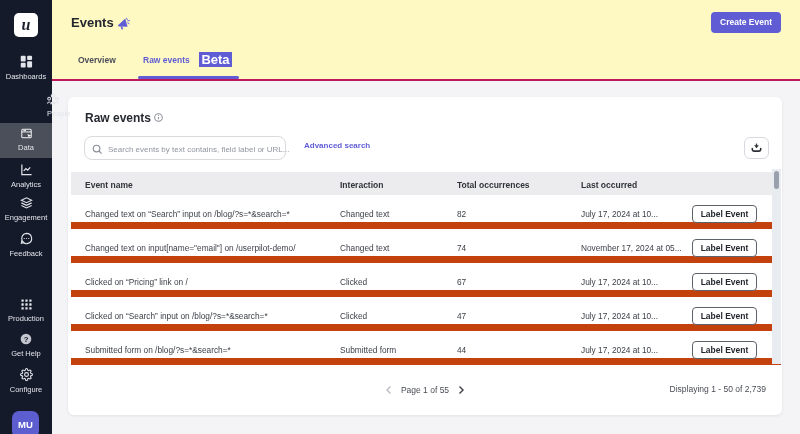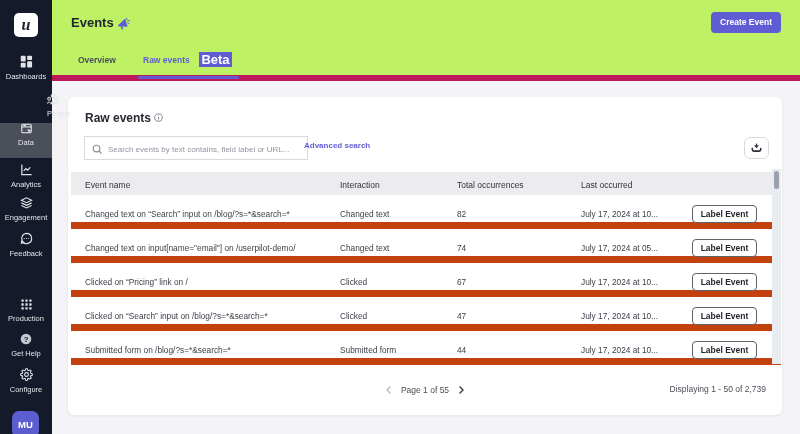--- a/index.html
+++ b/index.html
@@ -9,46 +9,46 @@
 .sidebar { position:absolute; left:0; top:0; width:52px; height:434px; background:#151a2b; z-index:5; }
 .logo { position:absolute; left:14px; top:13px; width:24px; height:24px; background:#fff; border-radius:5px; text-align:center; }
 .logo span { font-family:"Liberation Serif",serif; font-style:italic; font-weight:bold; font-size:16px; color:#1b2030; line-height:24px; }
 .nav { position:absolute; left:0; width:52px; text-align:center; color:#e2e4e9; font-size:7.5px; letter-spacing:0; }
 .nav svg { display:block; margin:0 auto 4px; }
 .nav.active { background:#4b4f5a; }
 .mu { position:absolute; left:12px; top:411px; width:27px; height:27px; background:#5c5ed0; border-radius:7px; color:#fff; font-size:9.5px; font-weight:bold; text-align:center; line-height:27px; }
 
 
 .main { position:absolute; left:52px; top:0; width:748px; height:434px; }
-.header { position:absolute; top:0; left:0; width:748px; height:81px; background:#bef264; border-bottom:6px solid #be185d; }
+.header { position:absolute; top:0; left:0; width:748px; height:81px; background:#fef9c3; border-bottom:2px solid #be185d; }
 .title { position:absolute; left:19px; top:14.5px; font-size:13px; font-weight:bold; color:#23262e; }
 .mega { position:absolute; left:65px; top:17px; }
 .create-btn { position:absolute; right:19px; top:12px; width:70px; height:21px; background:#605dd4; border-radius:4px; color:#fff; font-size:8.5px; font-weight:bold; text-align:center; line-height:21px; }
 .tab { position:absolute; top:55px; font-size:8.5px; font-weight:bold; }
 .tab.ov { left:26px; color:#4c4e58; }
 .tab.raw { left:91px; color:#605dd4; }
 .beta { position:absolute; left:147px; top:52px; width:33px; height:15px; background:#605dd4; border-radius:0; color:#fff; font-size:13px; font-weight:bold; text-align:center; line-height:15px; }
 .underline { position:absolute; left:86px; top:76px; width:101px; height:3px; background:#605dd4; border-radius:2px; }
 
 
 .card { position:absolute; left:16px; top:97px; width:714px; height:318px; background:#fff; border-radius:6px; box-shadow:0 1px 3px rgba(25,30,50,.08); }
 .card h2 { position:absolute; left:17px; top:14px; font-size:12px; font-weight:bold; color:#26292f; }
 .info-i { position:absolute; left:86px; top:16px; width:9px; }
-.search { position:absolute; left:16px; top:39px; width:224px; height:24px; border:1px solid #d9dade; border-radius:0;text-decoration:underline; }
+.search { position:absolute; left:16px; top:39px; width:202px; height:24px; border:1px solid #d9dade; border-radius:8px;text-decoration:underline; }
 .search .ph { position:absolute; left:23px; top:8px; font-size:8px; color:#9295a0; white-space:nowrap; }
 .search svg { position:absolute; left:7px; top:7px; }
 .adv { position:absolute; left:236px; top:44px; font-size:8px; font-weight:bold; color:#605dd4; }
 .dl-btn { position:absolute; right:13px; top:40px; width:25px; height:22px; border:1px solid #d8d9de; border-radius:6px; }
 .dl-btn svg { position:absolute; left:6px; top:5px; }
 
 
 .tbl { position:absolute; left:3px; top:75px; width:710px; }
 .trow > div { flex-shrink:0; }
 .trow { display:flex; align-items:center; height:34px; padding-top:10px; border-bottom:7px solid #c2410c; font-size:8.3px; color:#3a3e46; }
-.thead { height:23px; padding-top:2px; background:#ececee; font-weight:normal; color:#303339; border-bottom:none; font-size:8.5px; }
+.thead { height:23px; padding-top:2px; background:#ececee; font-weight:bold; color:#303339; border-bottom:none; font-size:8.5px; }
 .c1 { width:269px; padding-left:14px; white-space:nowrap; overflow:hidden; }
 .c2 { width:117px; }
 .c3 { width:124px; }
 .c4 { width:111px; white-space:nowrap; }
 .c5 { width:89px; }
 .label-btn { margin-left:0; width:65px; height:18px; border:1px solid #5e626b; border-radius:4px; background:#fff; font-size:8.5px; font-weight:bold; color:#24272e; text-align:center; line-height:16px; font-family:"Liberation Sans",sans-serif; }
 .sbar { position:absolute; left:701px; top:-3px; width:9px; height:195px; background:#e8ecf1; }
 .sbar .thumb { position:absolute; left:2px; top:2px; width:5px; height:18px; background:#9aa1ac; border-radius:3px; }
 
 
@@ -77,21 +77,21 @@
       <circle cx="7" cy="3.2" r="2"></circle>
       <circle cx="2.5" cy="6.6" r="1.6"></circle>
       <circle cx="11.5" cy="6.6" r="1.6"></circle>
       <path d="M4.3 12.6a2.75 2.75 0 0 1 5.4 0z"></path>
       <path d="M0.6 12.4a2 2 0 0 1 3.3 -1.4"></path>
       <path d="M13.4 12.4a2 2 0 0 0 -3.3 -1.4"></path>
     </svg>
     People
   </div>
 
-  <div class="nav active" style="top:123px; height:35px; ">
+  <div class="nav active" style="top:123px; height:35px; padding-top:5px;">
     <svg width="11" height="11" viewBox="0 0 14 14" fill="none" stroke="#f2f3f5" stroke-width="1.3">
       <rect x="1" y="1.6" width="12" height="10.8" rx="1.4"></rect>
       <path d="M1 5h12"></path>
       <path d="M3 3.3h3.4"></path>
       <path d="M8 7.6l5.2 2-2.2.8-.8 2.2z" fill="#f2f3f5" stroke="none"></path>
     </svg>
     Data
   </div>
 
   <div class="nav" style="top:163px;">
@@ -209,21 +209,21 @@
           <div class="c3">82</div>
           <div class="c4">July 17, 2024 at 10...</div>
         <div class="c5">
             <div class="label-btn">Label Event</div>
           </div>
       </div>
       <div class="trow">
         <div class="c1">Changed text on input[name="email"] on /userpilot-demo/</div>
         <div class="c2">Changed text</div>
           <div class="c3">74</div>
-          <div class="c4">July 17, 2024 at 05...</div>
+          <div class="c4">November 17, 2024 at 05...</div>
         <div class="c5">
             <div class="label-btn">Label Event</div>
           </div>
       </div>
       <div class="trow">
         <div class="c1">Clicked on “Pricing” link on /</div>
         <div class="c2">Clicked</div>
           <div class="c3">67</div>
           <div class="c4">July 17, 2024 at 10...</div>
         <div class="c5">

